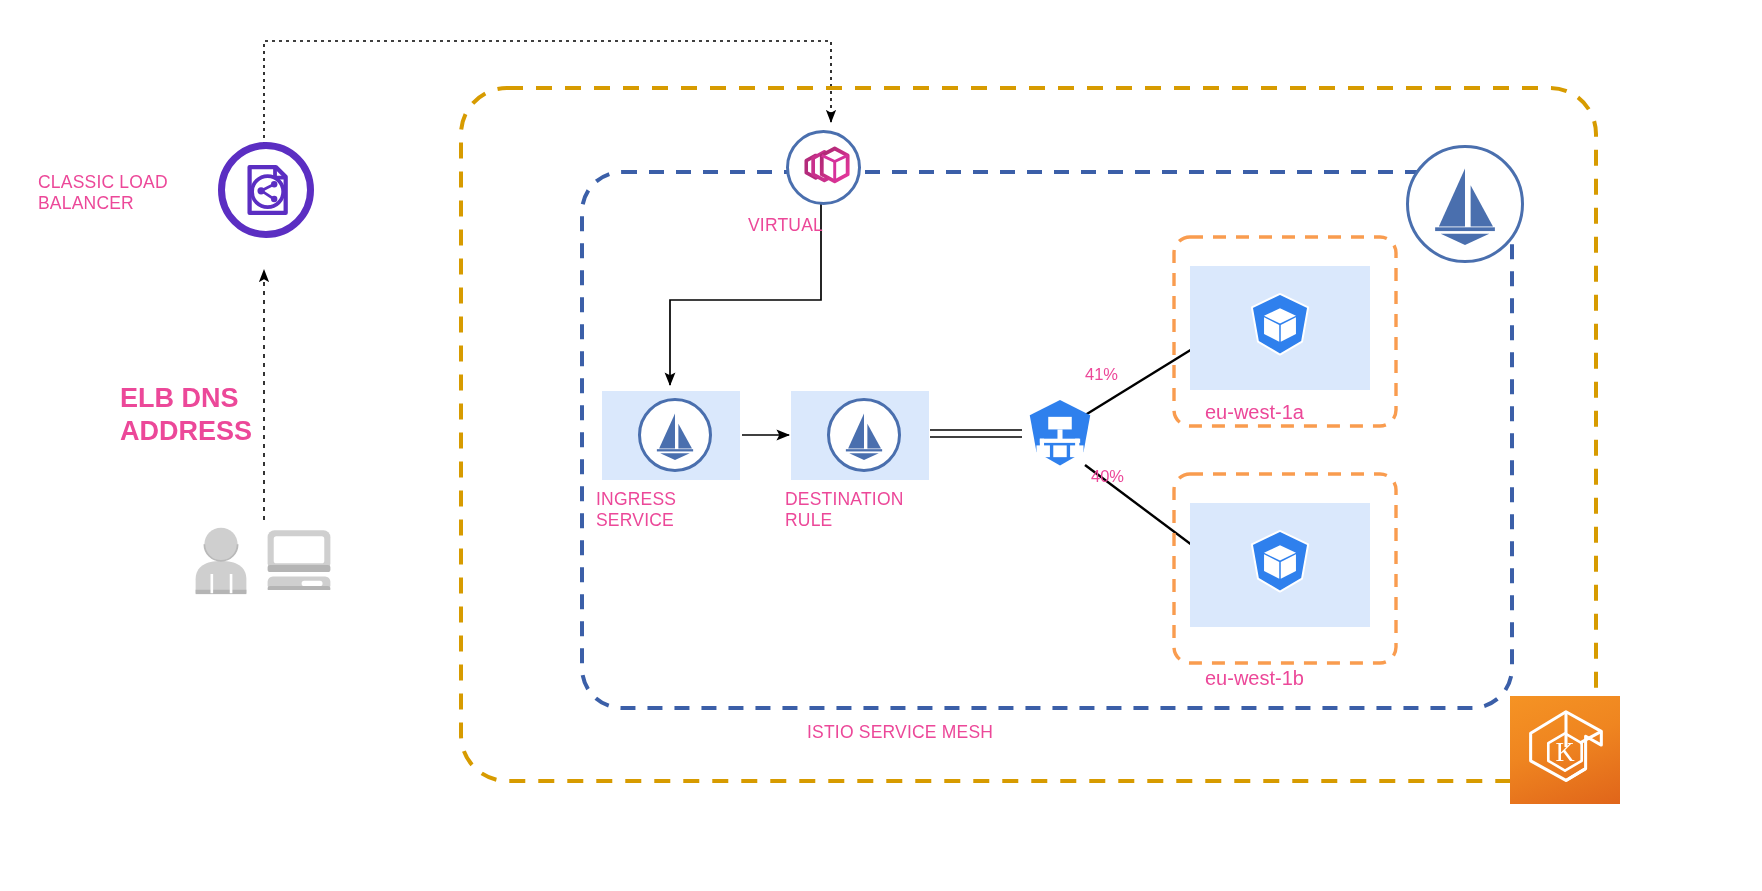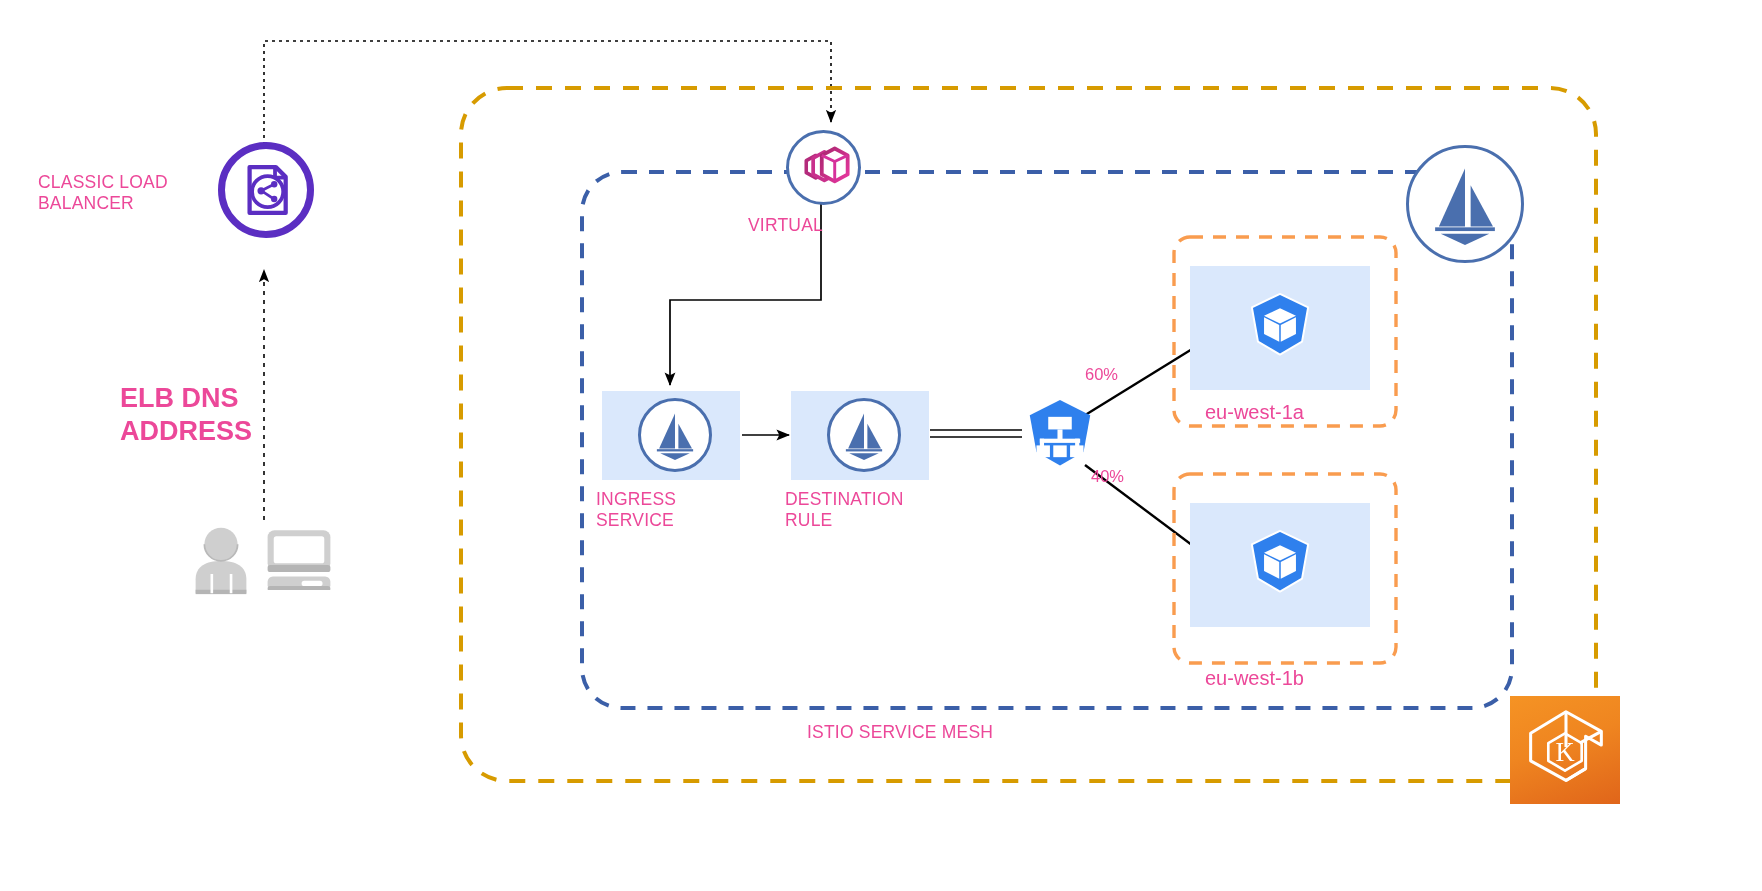--- a/index.html
+++ b/index.html
@@ -251,21 +251,21 @@
   <div class="plate" style="left:1190px; top:266px; width:180px; height:124px;"></div>
   <div class="node" style="left:1242px; top:290px;">
     <svg class="svgfill" viewBox="0 0 100 100" width="76" height="76">
       <path d="M50,5 L87,23 L79,68 L50,85 L21,68 L13,23 Z" fill="#2f80ed" stroke="#ffffff" stroke-width="2.6" stroke-linejoin="round"></path>
       <path d="M50,24 L71,34 L50,44 L29,34 Z" fill="#ffffff"></path>
       <path d="M29,36 L49,46 L49,68 L29,58 Z" fill="#ffffff"></path>
       <path d="M71,36 L51,46 L51,68 L71,58 Z" fill="#ffffff"></path>
     </svg>
   </div>
   <div class="label lbl-small" style="left:1205px; top:400px; width:150px;">eu-west-1a</div>
-  <div class="label lbl-pct" style="left:1085px; top:364px; width:60px;">60%</div>
+  <div class="label lbl-pct" style="left:1085px; top:364px; width:60px;">41%</div>
 
   <div class="plate" style="left:1190px; top:503px; width:180px; height:124px;"></div>
   <div class="node" style="left:1242px; top:527px;">
     <svg class="svgfill" viewBox="0 0 100 100" width="76" height="76">
       <path d="M50,5 L87,23 L79,68 L50,85 L21,68 L13,23 Z" fill="#2f80ed" stroke="#ffffff" stroke-width="2.6" stroke-linejoin="round"></path>
       <path d="M50,24 L71,34 L50,44 L29,34 Z" fill="#ffffff"></path>
       <path d="M29,36 L49,46 L49,68 L29,58 Z" fill="#ffffff"></path>
       <path d="M71,36 L51,46 L51,68 L71,58 Z" fill="#ffffff"></path>
     </svg>
   </div>

